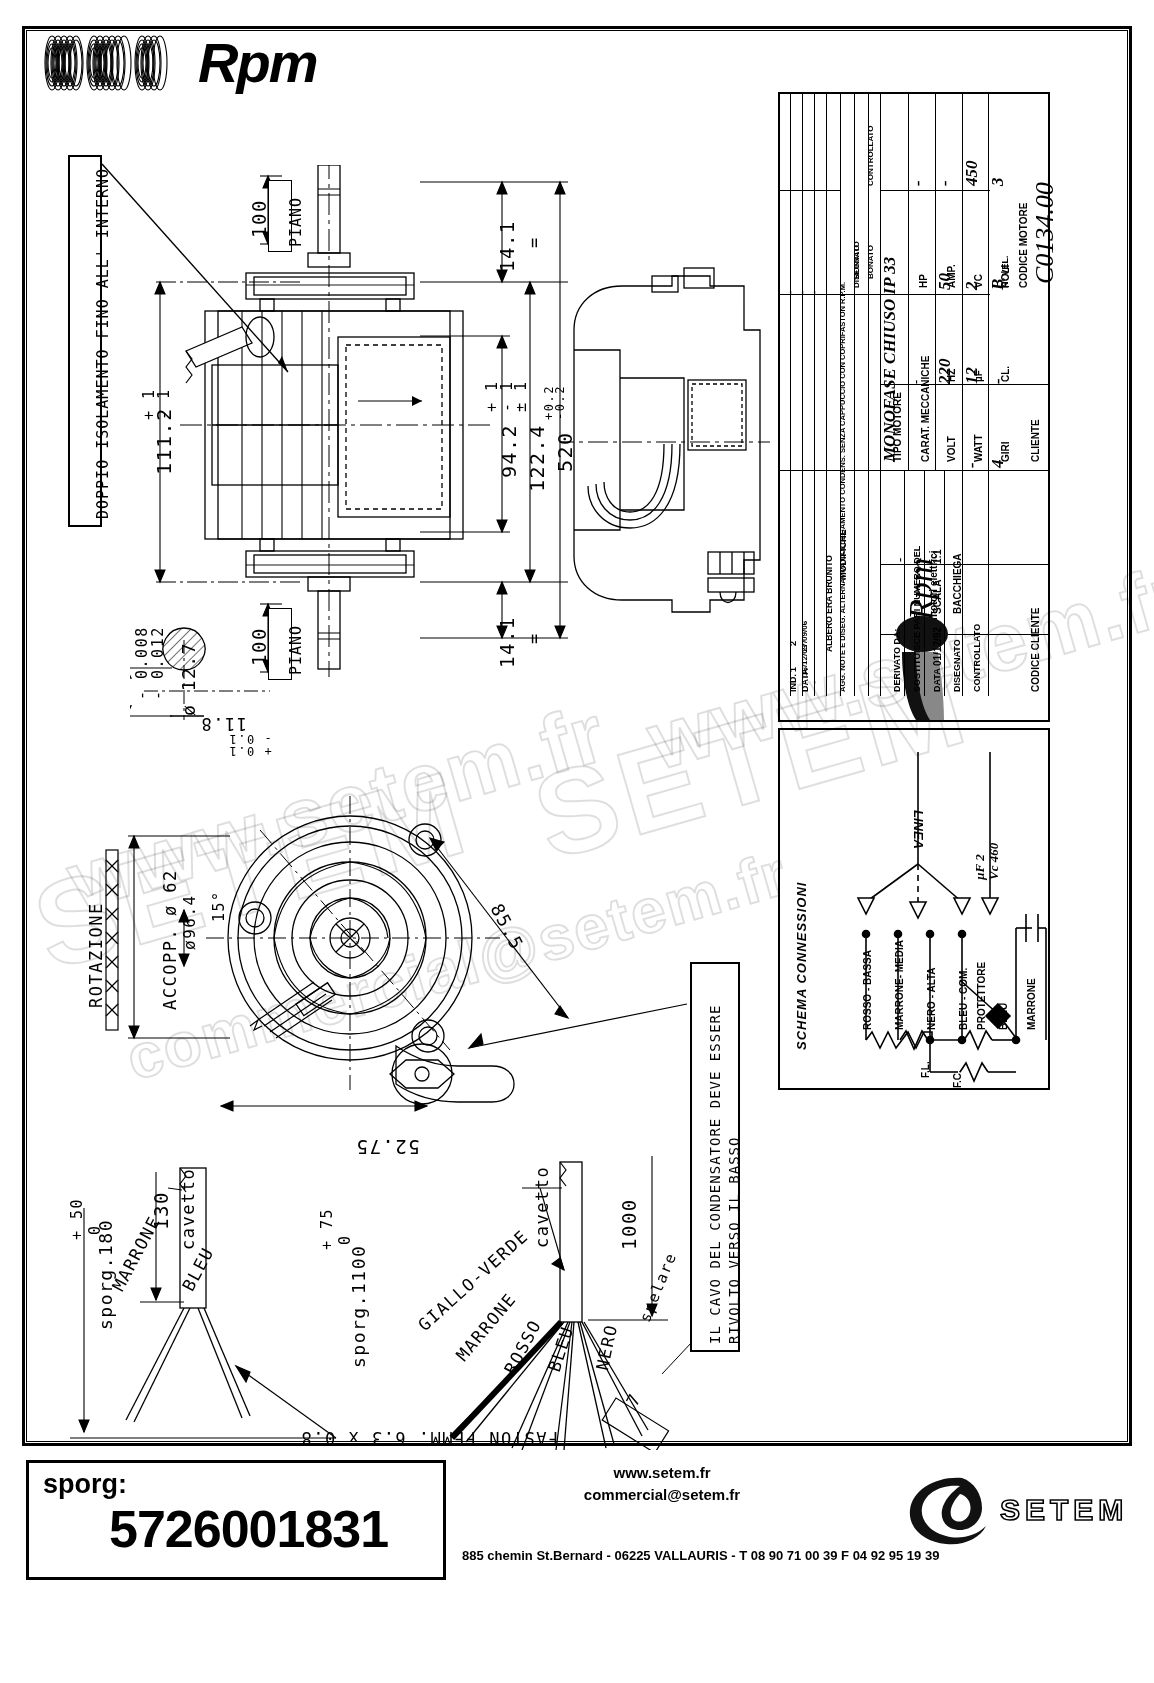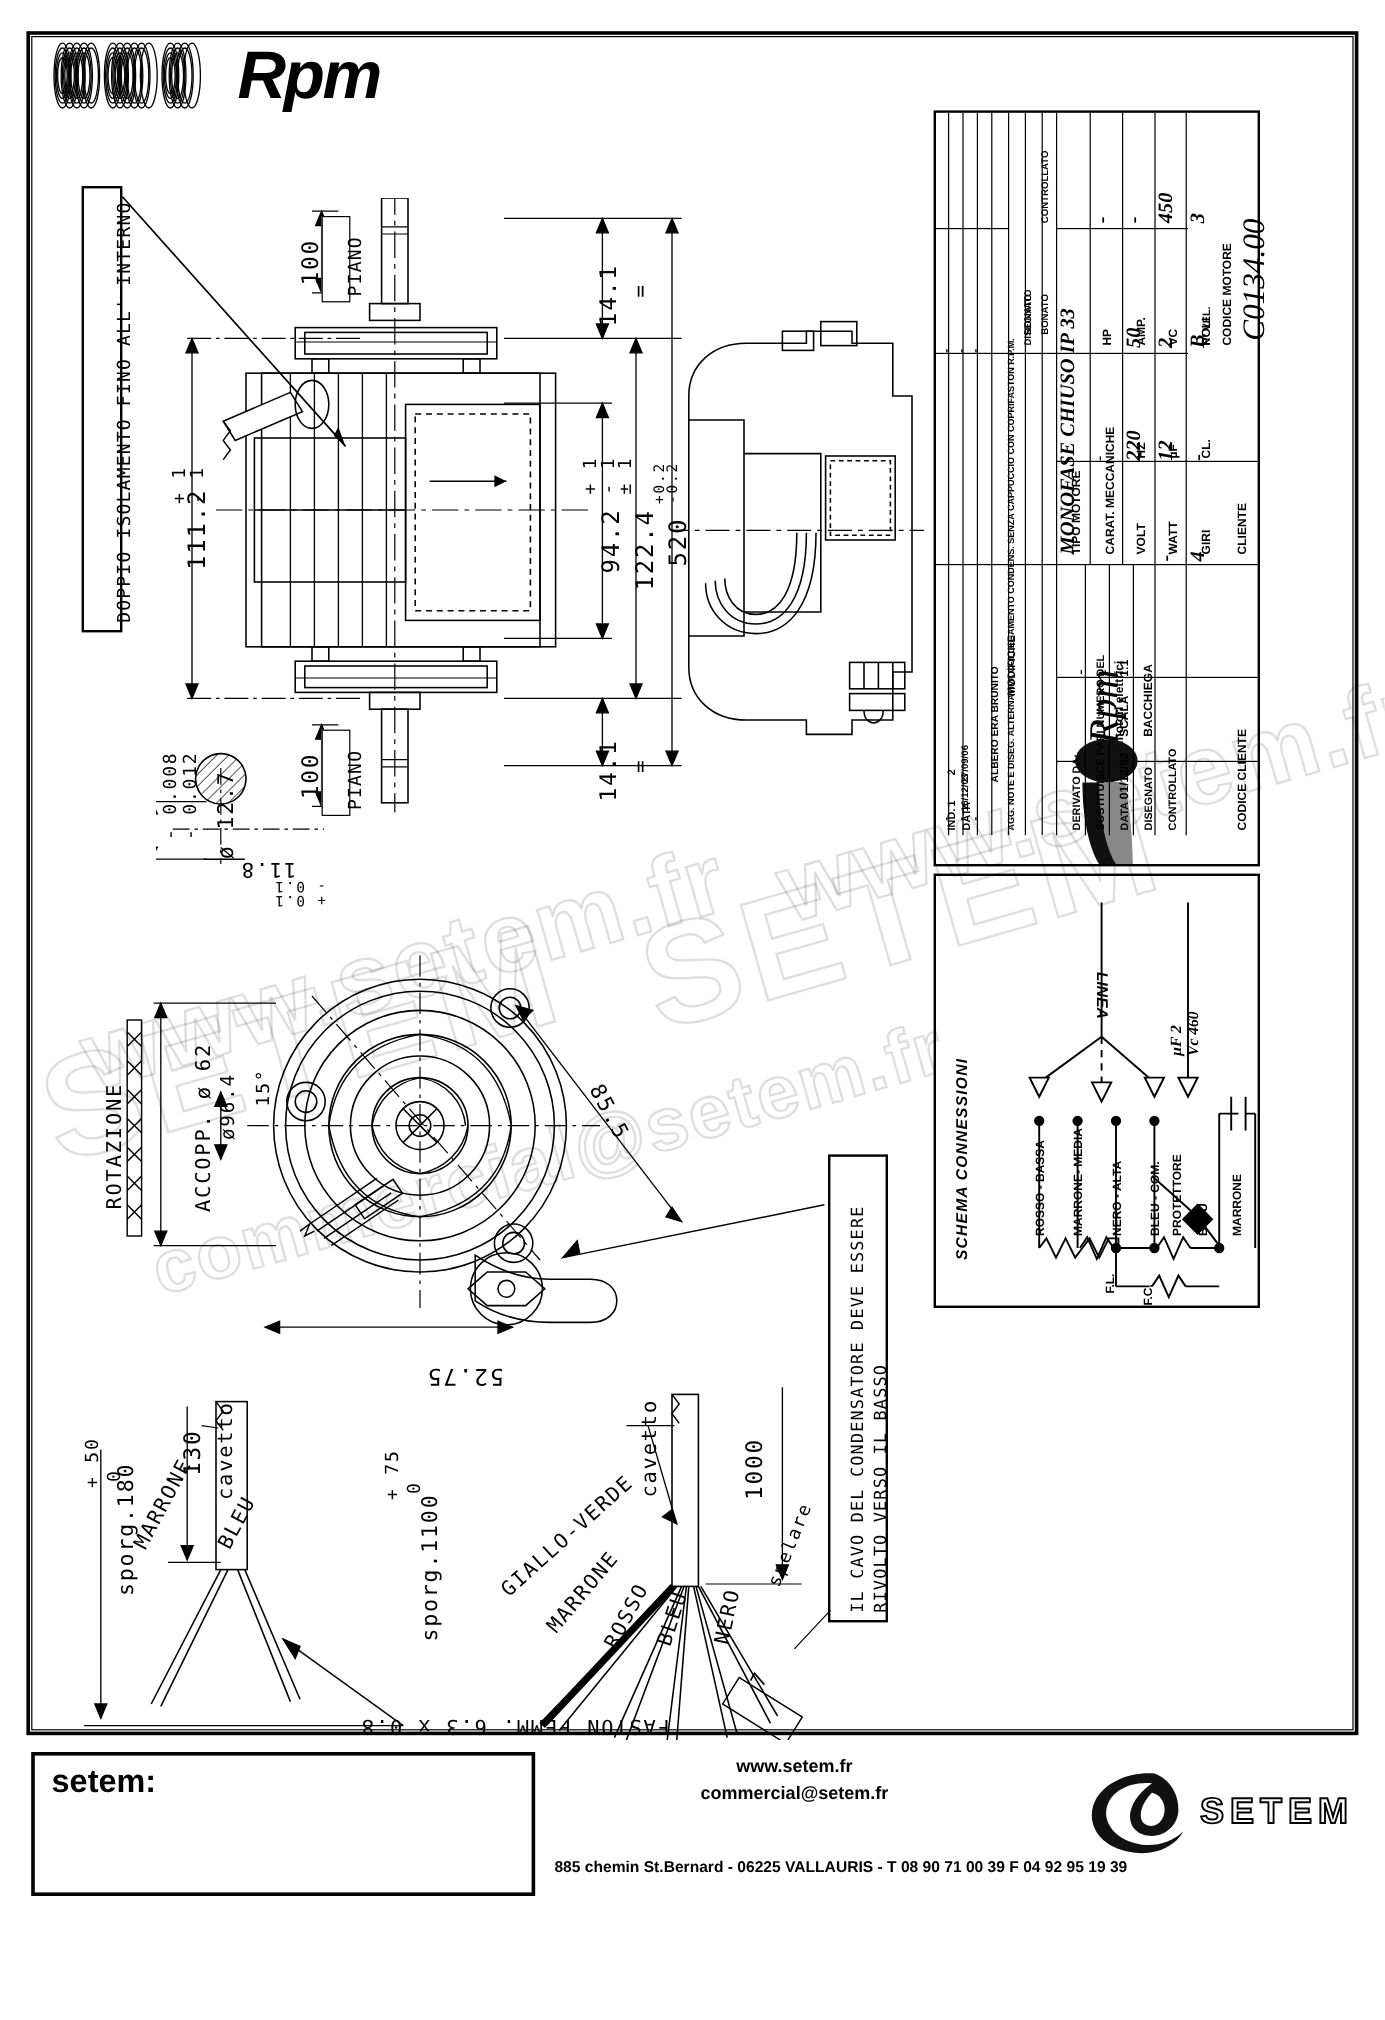--- a/index.html
+++ b/index.html
@@ -866,21 +866,22 @@
     <div class="tbtext rot90" style="left:246px; top:300px; font-size:10px;">MARRONE</div>
     <div class="tbtext rot90" style="left:140px; top:348px; font-size:10px;">F.L.</div>
     <div class="tbtext rot90" style="left:172px; top:358px; font-size:10px;">F.C.</div>
 
     <div class="tbval rot90" style="left:192px; top:150px; font-size:13px;">µF 2</div>
     <div class="tbval rot90" style="left:206px; top:150px; font-size:13px;">Vc 460</div>
   </div>
 
   <div class="footer">
     <div class="code-box">
-      <div class="code-label">setem:</div>
+      <div class="code-label">sporg:</div>
+      <div class="code-value">5726001831</div>
     </div>
 
     <div class="contact">
       <div>www.setem.fr</div>
       <div>commercial@setem.fr</div>
     </div>
     <div class="addr">885 chemin St.Bernard  -  06225 VALLAURIS  -  T 08 90 71 00 39   F 04 92 95 19 39</div>
 
     <div class="setem-logo">
       <svg width="92" height="80" viewBox="0 0 92 80">

